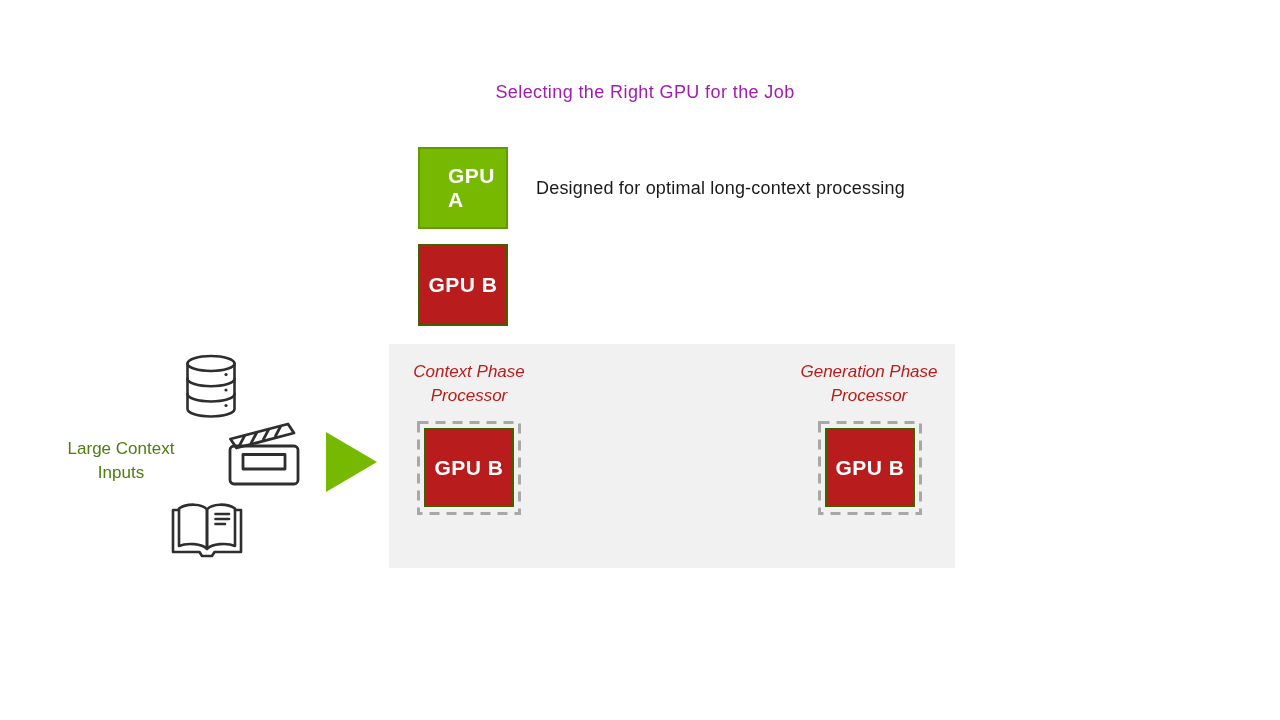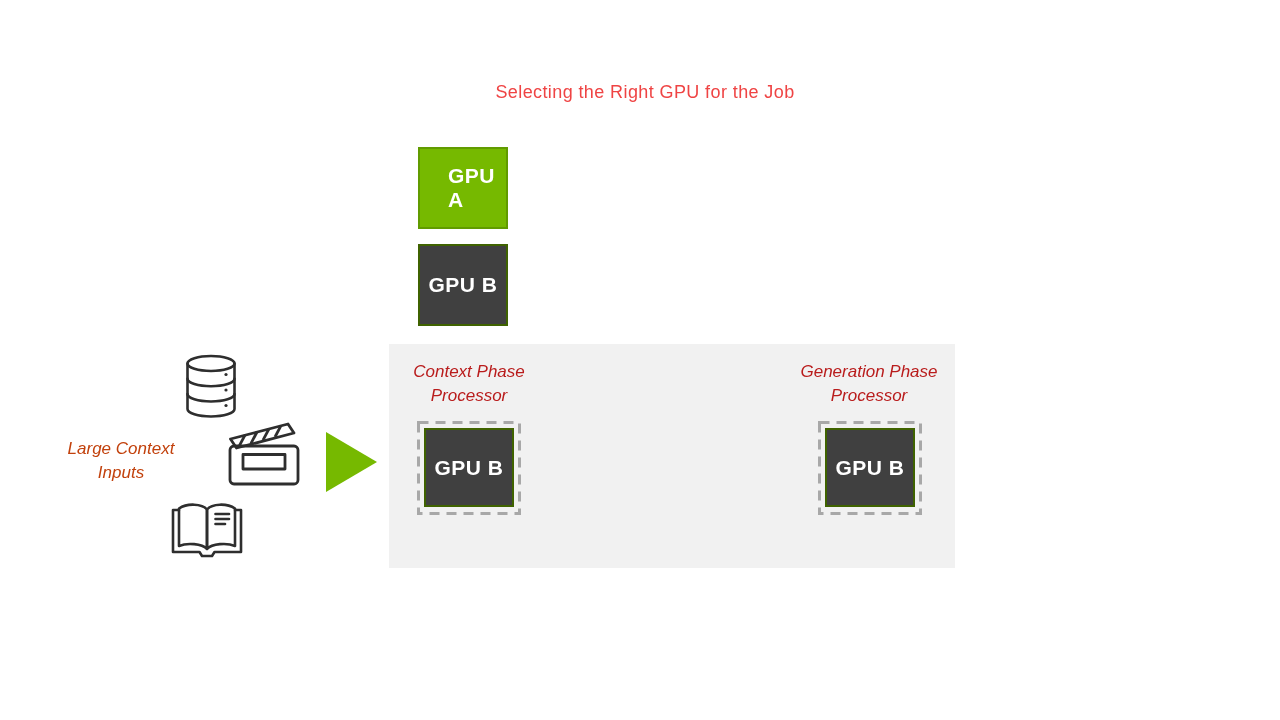--- a/index.html
+++ b/index.html
@@ -15,48 +15,48 @@
   .pre { white-space: pre-line; }
 
   
   .title {
     position: absolute; left: 345px; top: 49px; width: 600px;
     text-align: center; font-size: 25px; font-weight: 700; color: #111111;
     letter-spacing: -0.2px;
   }
   .subtitle {
     position: absolute; left: 345px; top: 82px; width: 600px;
-    text-align: center; font-size: 18px; font-weight: 500; color: #ef4444;
+    text-align: center; font-size: 18px; font-weight: 500; color: #a21caf;
     letter-spacing: 0.4px;
   }
 
   
   .gpu-box {
     position: absolute; box-sizing: border-box;
     display: flex; align-items: center; justify-content: center;
     color: #ffffff; font-weight: 700; font-size: 21px; letter-spacing: 0.5px;
   }
   .gpu-a { background: #76b900; border: 2px solid #619b00; padding-left: 28px; }
-  .gpu-b { background: #404040; border: 2px solid #3f6200; }
+  .gpu-b { background: #b91c1c; border: 2px solid #3f6200; }
   .legend-gpu-a { left: 418px; top: 147px; width: 90px; height: 82px; }
   .legend-gpu-b { left: 418px; top: 244px; width: 90px; height: 82px; }
 
   .legend-desc {
     position: absolute; left: 536px; height: 82px;
     display: flex; align-items: center;
     font-size: 18px; color: #1a1a1a; letter-spacing: 0.2px;
   }
   .desc-a { top: 147px; }
   .desc-b { top: 244px; }
 
   
   .inputs-label {
     position: absolute; left: 21px; top: 437px; width: 200px;
-    text-align: center; font-style: italic; font-weight: 500;
-    font-size: 17px; line-height: 24px; color: #c2410c;
+    text-align: center; font-weight: 500;
+    font-size: 17px; line-height: 24px; color: #4d7c0f;
   }
   .icon { position: absolute; }
   .icon-db      { left: 185px; top: 354px; }
   .icon-clapper { left: 227px; top: 422px; }
   .icon-book    { left: 170px; top: 498px; }
   .arrow        { left: 326px; top: 432px; }
 
   
   .panel {
     position: absolute; left: 389px; top: 344px; width: 566px; height: 224px;
@@ -81,20 +81,21 @@
 </head>
 <body>
 
 <div class="stage">
 
   <div class="subtitle">Selecting the Right GPU for the Job</div>
 
   <div class="gpu-box gpu-a legend-gpu-a">
     <span>GPU A</span>
   </div>
+  <div class="legend-desc desc-a">Designed for optimal long-context processing</div>
 
   <div class="gpu-box gpu-b legend-gpu-b">
     <span>GPU B</span>
   </div>
 
   <div class="inputs-label pre">Large Context
 Inputs</div>
 
   <svg class="icon icon-db" width="52" height="66" viewBox="0 0 52 66">
     <g fill="none" stroke="#2e2e2e" stroke-width="2.6" stroke-linecap="round">

